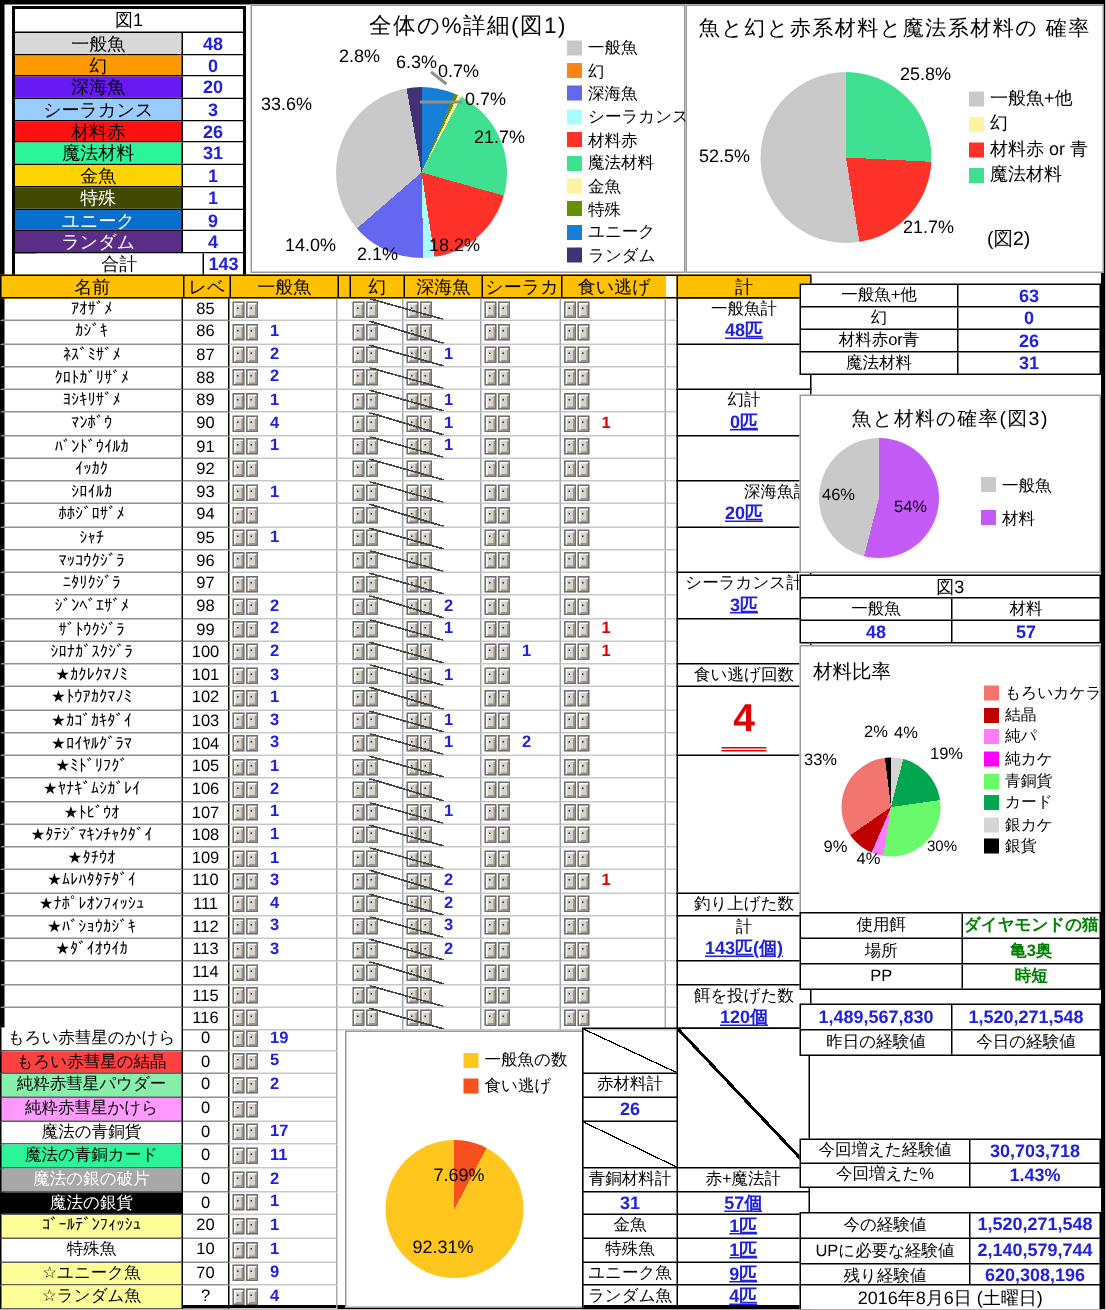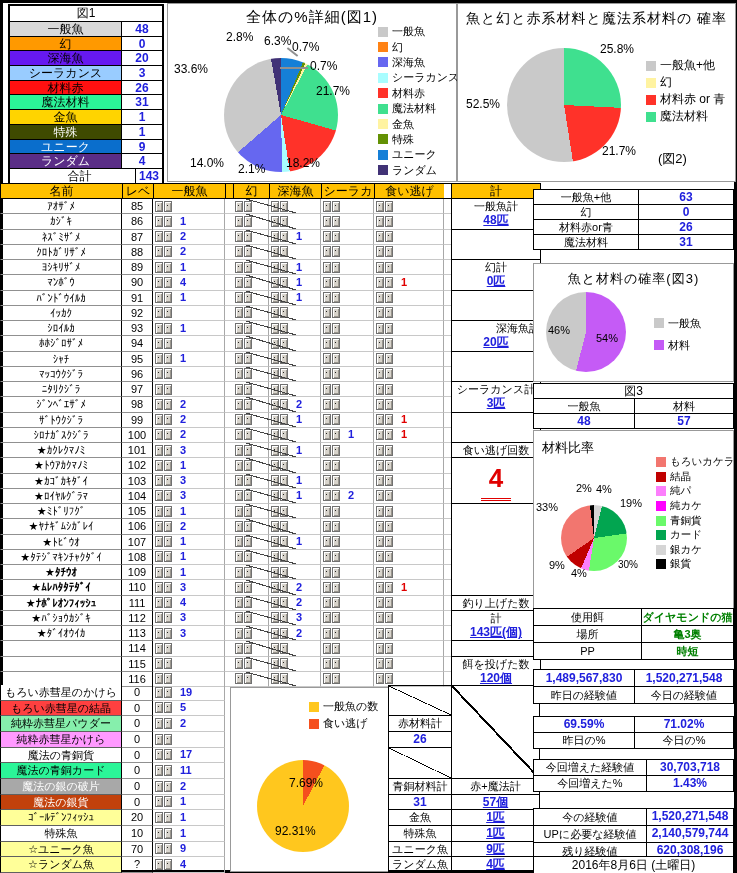--- a/index.html
+++ b/index.html
@@ -26,21 +26,21 @@
   #main-table{position:absolute;left:0;top:183px;width:541px}
   #mhead{display:flex;height:14px;background:#FFC000;border-top:1px solid #000;border-bottom:1px solid #000;box-sizing:content-box}
   .hc{box-sizing:border-box;border-left:1px solid #000;text-align:center;font-size:12px;line-height:14px;overflow:hidden}
   .hc:last-child{border-right:1px solid #000}
   .w-name{width:122px}.w-lvl{width:31px}.w-gen{width:72px}.w-sp1{width:8px}.w-ph{width:36px}
   .w-deep{width:52px}.w-coel{width:53px}.w-esc{width:70px}.w-sp2{width:7px}.w-tot{width:90px}
   .mr{display:flex;height:15.25px}
   .c{box-sizing:border-box;height:100%;overflow:visible}
   .nm{border-left:1px solid #000;border-right:1px solid #000;border-bottom:1px solid #909090;
       text-align:center;line-height:15px;overflow:hidden}
-  .nm.bb{font-weight:bold}
+  .nm.bb{font-weight:normal}
   .lvl{border-right:1px solid #000;border-bottom:1px solid #909090;text-align:center;line-height:15px}
   .cat{display:flex;align-items:center;position:relative;border-right:1px solid #A8A8A8;border-bottom:1px solid #C8C8C8}
   .sp,.sp2{border-bottom:1px solid #C8C8C8}
   .num{color:#2020DD;font-weight:bold;margin-left:8px;font-size:11px;line-height:15px;z-index:3}
   .num.red{color:#E00000}
   .spin{display:inline-flex;margin-left:2px;gap:1px;flex:0 0 auto}
   .spin i{width:6px;height:9px;border:1px solid #707070;background:#D8D4CC;position:relative;
           box-shadow:inset 1px 1px 0 #fff,inset -1px -1px 0 #9A968E}
   .spin i::after{content:"";position:absolute;left:2px;top:3px;width:1px;height:1px;background:#222}
   .diag{position:absolute;left:13px;top:0;width:50px;height:100%;pointer-events:none;z-index:2;
@@ -1602,21 +1602,21 @@
           <div class="c blvl">0</div>
           <div class="c bcnt">
             <span class="spin">
               <i></i>
               <i></i>
             </span>
             <span class="num">2</span>
           </div>
         </div>
         <div class="br">
-          <div class="c bnm" style="background: #c2410c; color: rgb(255, 255, 255);">魔法の銀貨</div>
+          <div class="c bnm" style="background: #000000; color: rgb(255, 255, 255);">魔法の銀貨</div>
           <div class="c blvl">0</div>
           <div class="c bcnt">
             <span class="spin">
               <i></i>
               <i></i>
             </span>
             <span class="num">1</span>
           </div>
         </div>
         <div class="br">
@@ -1821,30 +1821,20 @@
       <div class="rtr">
           <div class="rtv half">1,489,567,830</div>
           <div class="rtv half">1,520,271,548</div>
         </div>
       <div class="rtr">
           <div class="rtl half lab">昨日の経験値</div>
           <div class="rtl half lab">今日の経験値</div>
         </div>
     </div>
 
-    <div class="rt" id="exp2">
-      <div class="rtr">
-          <div class="rtv half">69.59%</div>
-          <div class="rtv half">71.02%</div>
-        </div>
-      <div class="rtr">
-          <div class="rtl half lab">昨日の%</div>
-          <div class="rtl half lab">今日の%</div>
-        </div>
-    </div>
 
     <div class="rt" id="exp3">
       <div class="rtr">
           <div class="rtl">今回増えた経験値</div>
           <div class="rtv">30,703,718</div>
         </div>
       <div class="rtr">
           <div class="rtl">今回増えた%</div>
           <div class="rtv">1.43%</div>
         </div>

